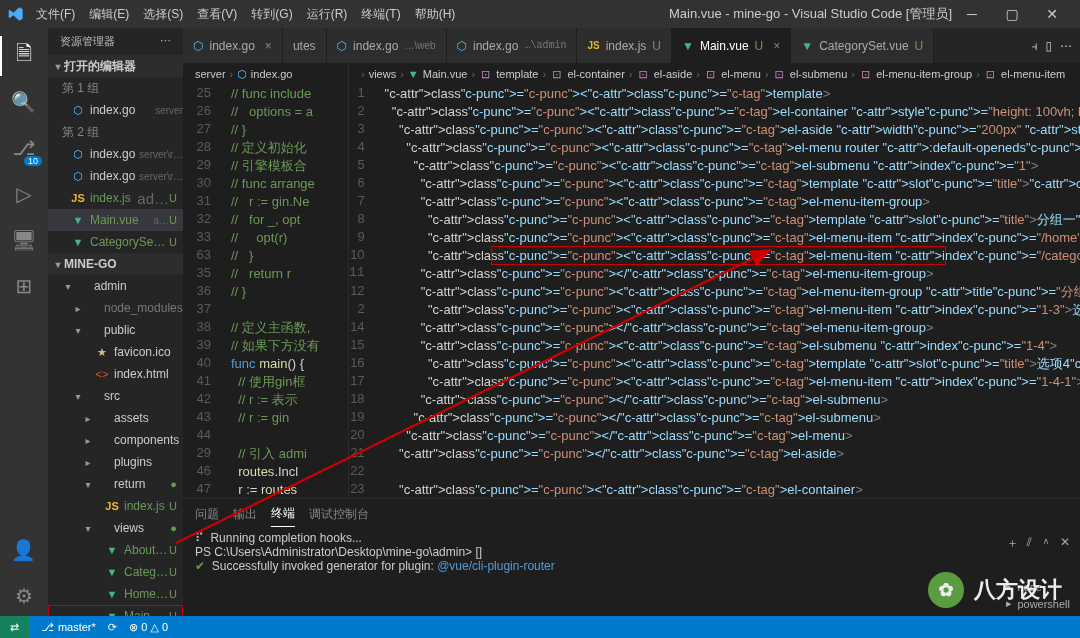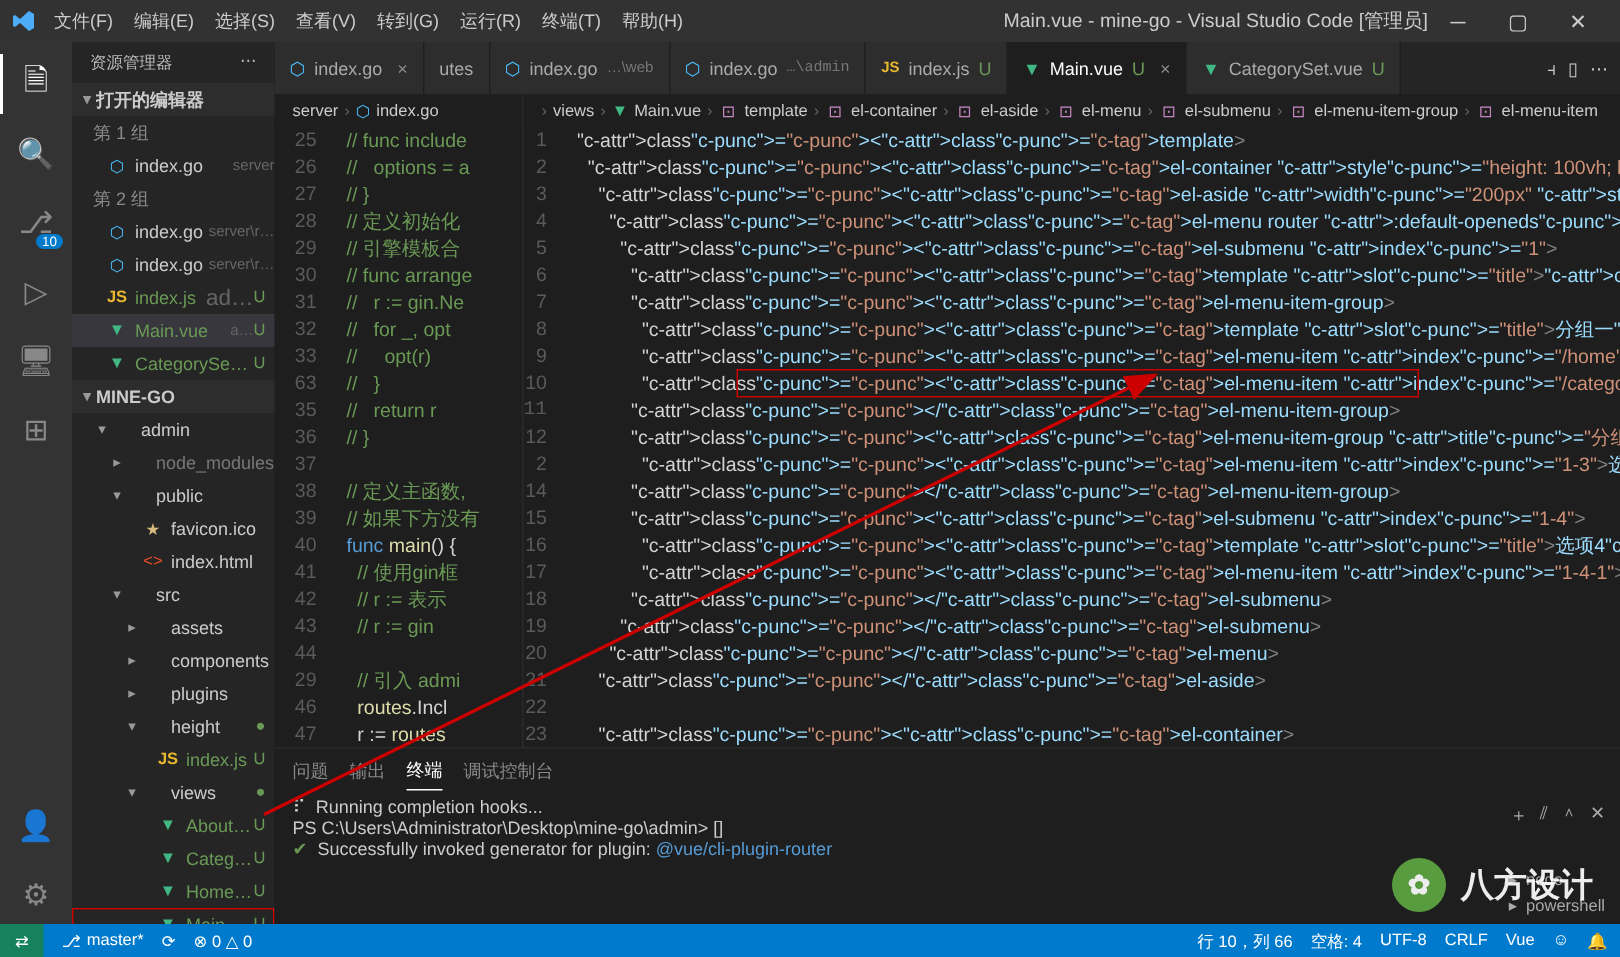--- a/index.html
+++ b/index.html
@@ -224,21 +224,21 @@
             <span class="lbl">components</span>
           </div>
           <div class="row" style="padding-left: 34px;">
             <span class="arrow">▸</span>
             <span class="fi"></span>
             <span class="lbl">plugins</span>
           </div>
           <div class="row" style="padding-left: 34px;">
             <span class="arrow">▾</span>
             <span class="fi fi-folder" style="visibility: hidden;">▸</span>
-            <span class="lbl">height</span>
+            <span class="lbl">return</span>
             <span class="badge">●</span>
           </div>
           <div class="row" style="padding-left: 44px;">
             <span class="arrow"></span>
             <span class="fi fi-js">JS</span>
             <span class="lbl" style="color: rgb(106, 153, 85);">index.js</span>
             <span class="badge">U</span>
           </div>
           <div class="row" style="padding-left: 34px;">
             <span class="arrow">▾</span>
@@ -445,29 +445,20 @@
   </div>
 </div>
 
 <div class="statusbar">
   <div class="left-rm">
       <span>⇄</span>
     </div>
   <div class="sb">⎇ <span>master*</span></div>
   <div class="sb">⟳</div>
   <div class="sb">⊗ 0 △ 0</div>
-  <div class="r">
-    <div class="sb">行 10，列 66</div>
-    <div class="sb">空格: 4</div>
-    <div class="sb">UTF-8</div>
-    <div class="sb">CRLF</div>
-    <div class="sb">Vue</div>
-    <div class="sb">☺</div>
-    <div class="sb">🔔</div>
-  </div>
 </div>
 
 <svg class="arrow-svg">
   <defs>
       <marker id="ah" markerWidth="10" markerHeight="8" refX="9" refY="4" orient="auto">
         <path d="M0,0 L10,4 L0,8 Z" fill="#c00"></path>
       </marker>
     </defs>
   <line x1="176" y1="543" x2="770" y2="250" stroke="#c00" stroke-width="2.2" marker-end="url(#ah)"></line>
 </svg>

